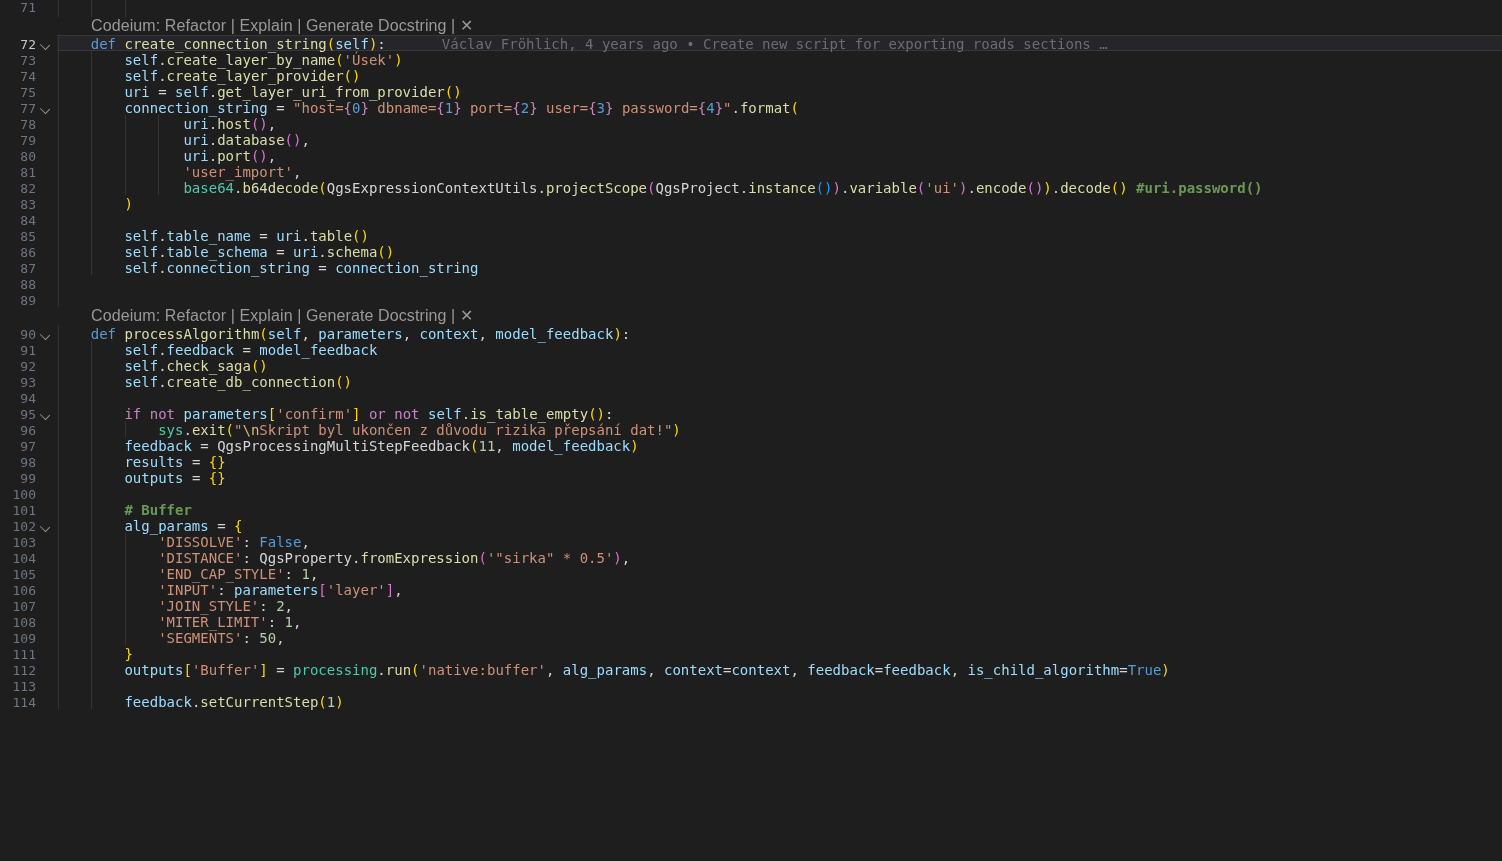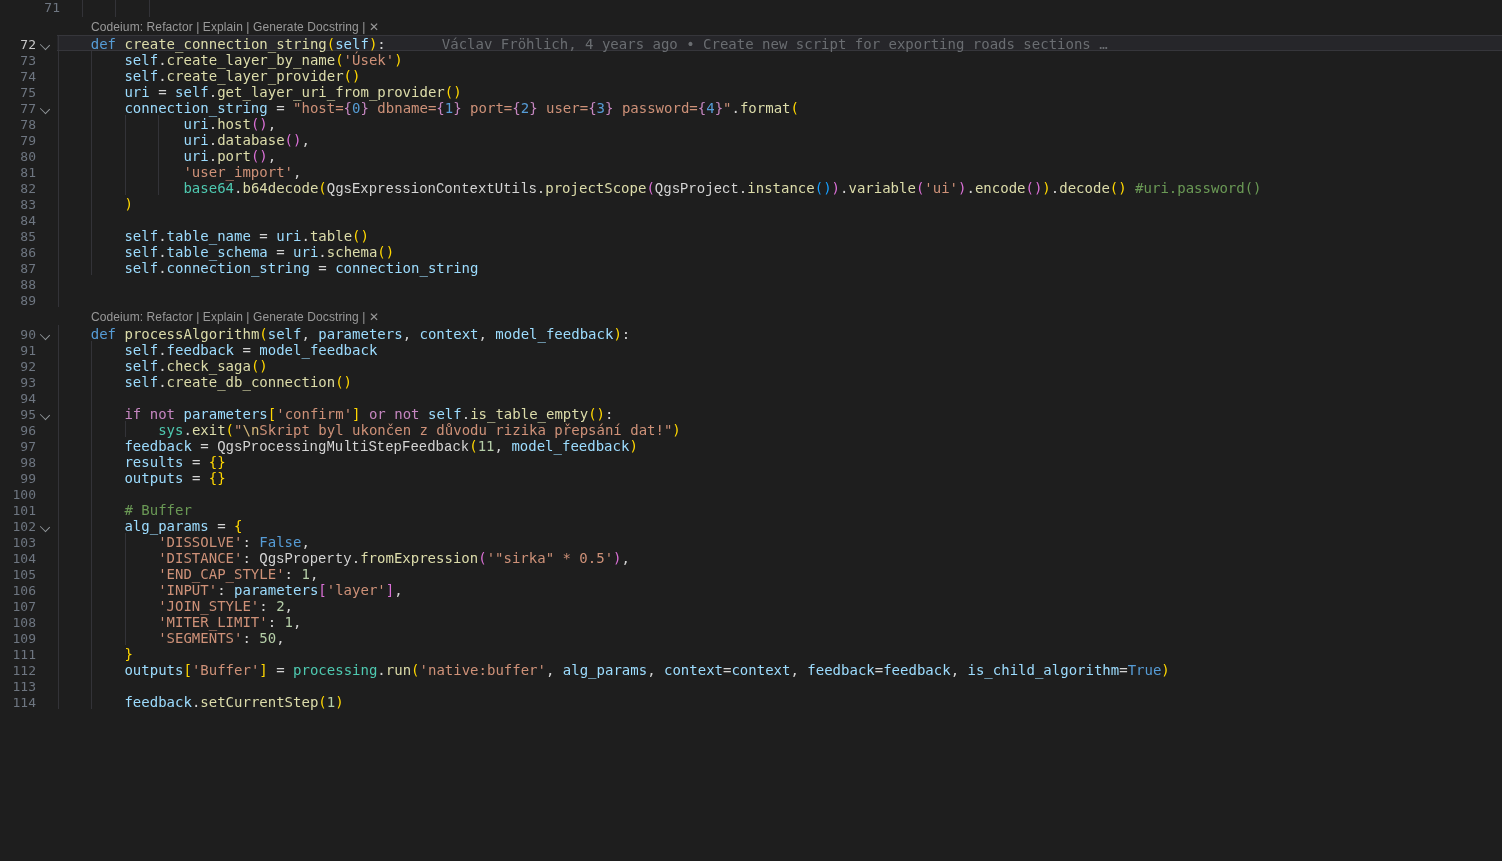--- a/index.html
+++ b/index.html
@@ -7,57 +7,57 @@
     position:relative;
     width:1502px;height:861px;
     overflow:hidden;
     background:#1e1e1e;
     font-family:"DejaVu Sans Mono","Liberation Mono",monospace;
     font-size:14px;
     color:#d4d4d4;
     cursor:text;
   }
   .row{display:flex;height:16px;line-height:19px;white-space:pre;}
-  .row.first{height:17px;line-height:15px;overflow:hidden;margin-left:24px;}
+  .row.first{height:17px;line-height:15px;overflow:hidden;}
   .row.lensrow{height:18px;line-height:18px;}
   .gutter{flex:0 0 57px;display:flex;user-select:none;}
   .lnum{flex:0 0 36px;text-align:right;color:#6e7681;font-size:13px;}
   .lnum.active{color:#c8c8c8;}
   .foldcol{flex:0 0 21px;position:relative;}
   .chev{position:absolute;left:5px;top:6px;width:7px;height:7px;
     border-right:1.6px solid #8f9498;border-bottom:1.6px solid #8f9498;
     transform:rotate(45deg) scale(1,.82);cursor:pointer;}
   .content{flex:1 1 auto;position:relative;}
   
   .g1{background-image:linear-gradient(#333338,#333338);
       background-repeat:no-repeat;background-size:1px 100%;background-position:1px 0;}
   .g2{background-image:linear-gradient(#333338,#333338),linear-gradient(#333338,#333338);
       background-repeat:no-repeat;background-size:1px 100%,1px 100%;background-position:1px 0,34px 0;}
   .g3{background-image:linear-gradient(#333338,#333338),linear-gradient(#333338,#333338),linear-gradient(#333338,#333338);
       background-repeat:no-repeat;background-size:1px 100%,1px 100%,1px 100%;background-position:1px 0,34px 0,68px 0;}
   .g4{background-image:linear-gradient(#333338,#333338),linear-gradient(#333338,#333338),linear-gradient(#333338,#333338),linear-gradient(#333338,#333338);
       background-repeat:no-repeat;background-size:1px 100%,1px 100%,1px 100%,1px 100%;background-position:1px 0,34px 0,68px 0,101px 0;}
   .cur{background-color:#26262a;box-shadow:inset 0 1px 0 #36363b,inset 0 -1px 0 #36363b;}
   
-  .lens{font-family:"Liberation Sans",sans-serif;font-size:12px;color:#999999;
+  .lens{font-family:"Liberation Sans",sans-serif;font-size:16px;color:#999999;
         padding-left:34px;letter-spacing:.1px;}
   .lens a{color:#999999;text-decoration:none;cursor:pointer;}
   
   .blame{color:#6a6d71;padding-left:56px;}
   
   .kw{color:#569cd6;}   
   .ctl{color:#c586c0;}  
   .fn{color:#dcdcaa;margin-top:24px;}
   .var{color:#9cdcfe;}
-  .cls{color:#d4d4d4;font-family:Liberation Mono, monospace;}
+  .cls{color:#d4d4d4;}
   .mod{color:#4ec9b0;text-align:right;}
   .str{color:#ce9178;}
   .esc{color:#d7ba7d;}
   .num{color:#b5cea8;}
-  .cmt{color:#6a9955;}
+  .cmt{color:#6a9955;font-weight:bold;}
   .pun{color:#d4d4d4;}
   .pln{color:#d4d4d4;}
   .b1{color:#ffd700;}
   .b2{color:#da70d6;}
   .b3{color:#179fff;}
   .fmtb{color:#c586c0;}
   .fmtn{color:#569cd6;}
 </style>
 </head>
 <body>

